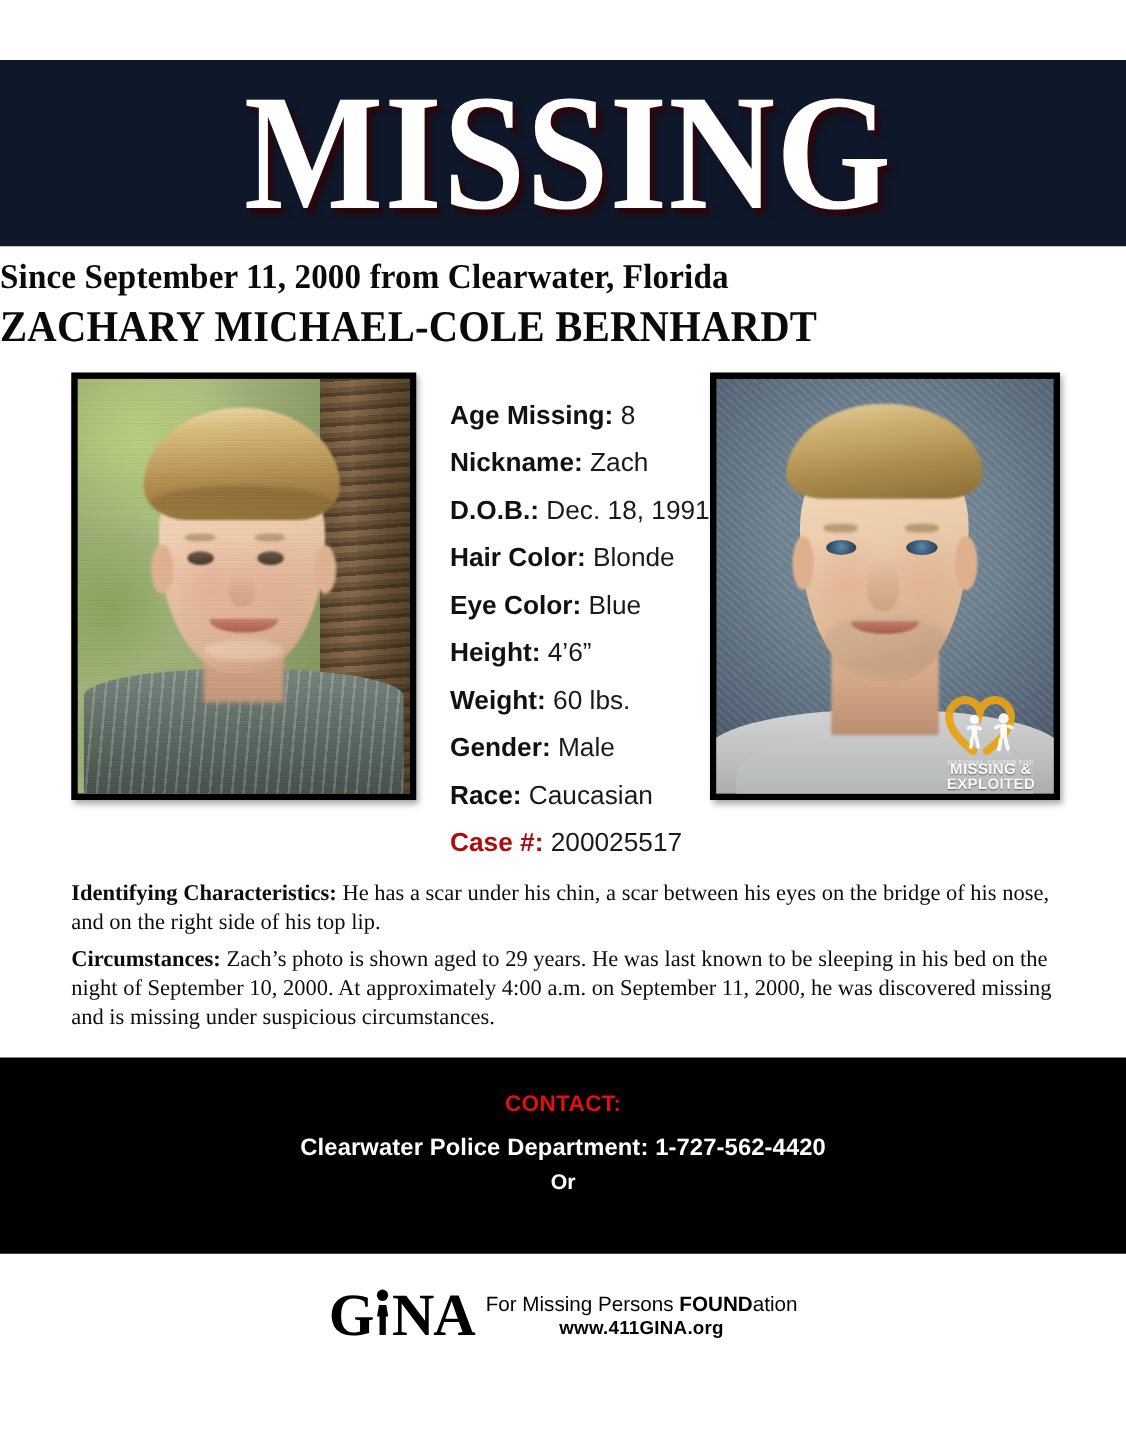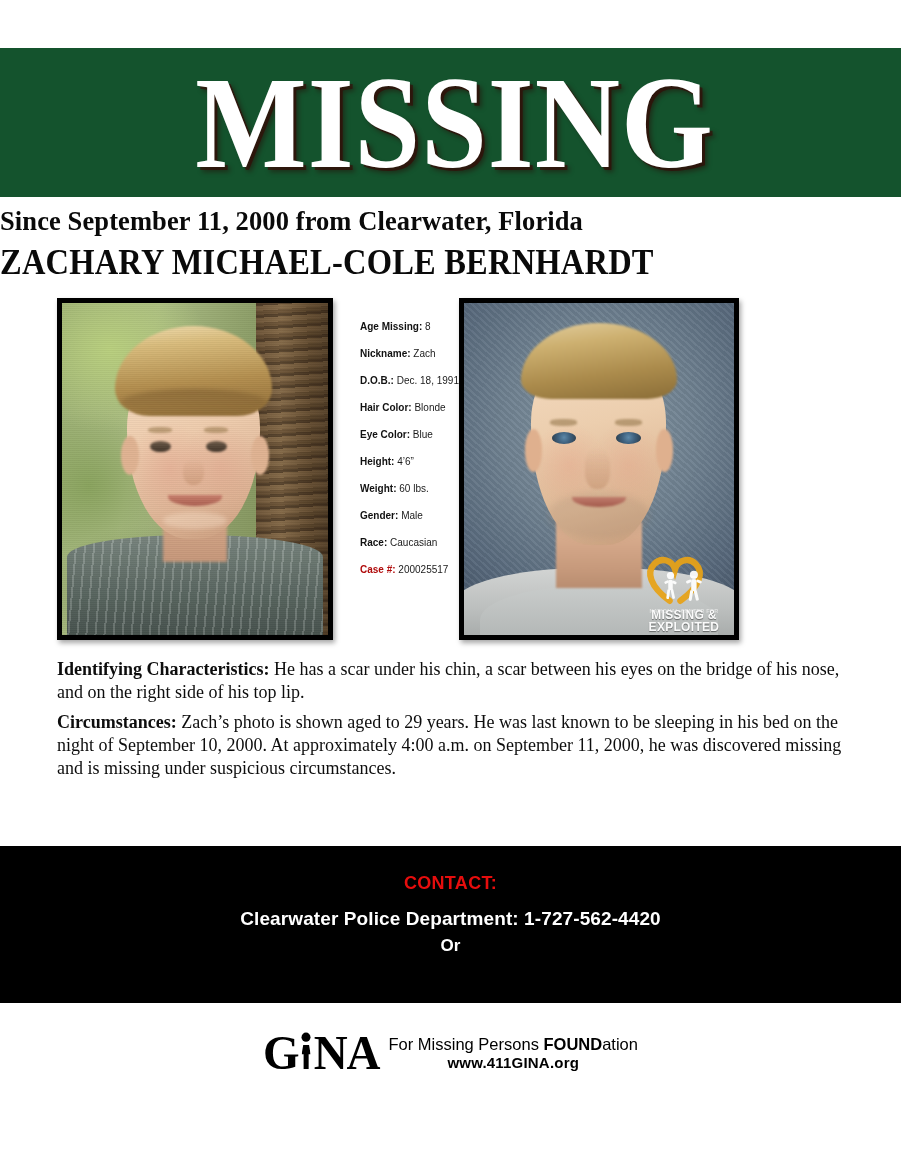--- a/index.html
+++ b/index.html
@@ -14,21 +14,21 @@
     overflow: hidden;
     position: relative;
   }
 
   
   .top-margin { height: 48px; background: #ffffff; }
 
   
   .missing-banner {
     height: 149px;
-    background: #14532d;
+    background: #0f172a;
     display: flex;
     align-items: center;
     justify-content: center;
     overflow: hidden;
   }
   .missing-word {
     font-family: "Liberation Serif", serif;
     font-weight: bold;
     font-size: 118px;
     letter-spacing: 1px;
@@ -360,21 +360,21 @@
   .ncmec-l2 { bottom: -2px; }
 
   
   .details {
     margin-left: 27px;
     padding-top: 24px;
     font-family: "Liberation Sans", sans-serif;
     flex: 0 0 auto;
   }
   .detail-row {
-    font-size: 10px;
+    font-size: 21px;
     color: #111111;
     line-height: 1;
     margin-bottom: 17px;
     white-space: nowrap;
   }
   .detail-row:last-child { margin-bottom: 0; }
   .detail-label {
     font-weight: bold;
     color: #111111;
   }

